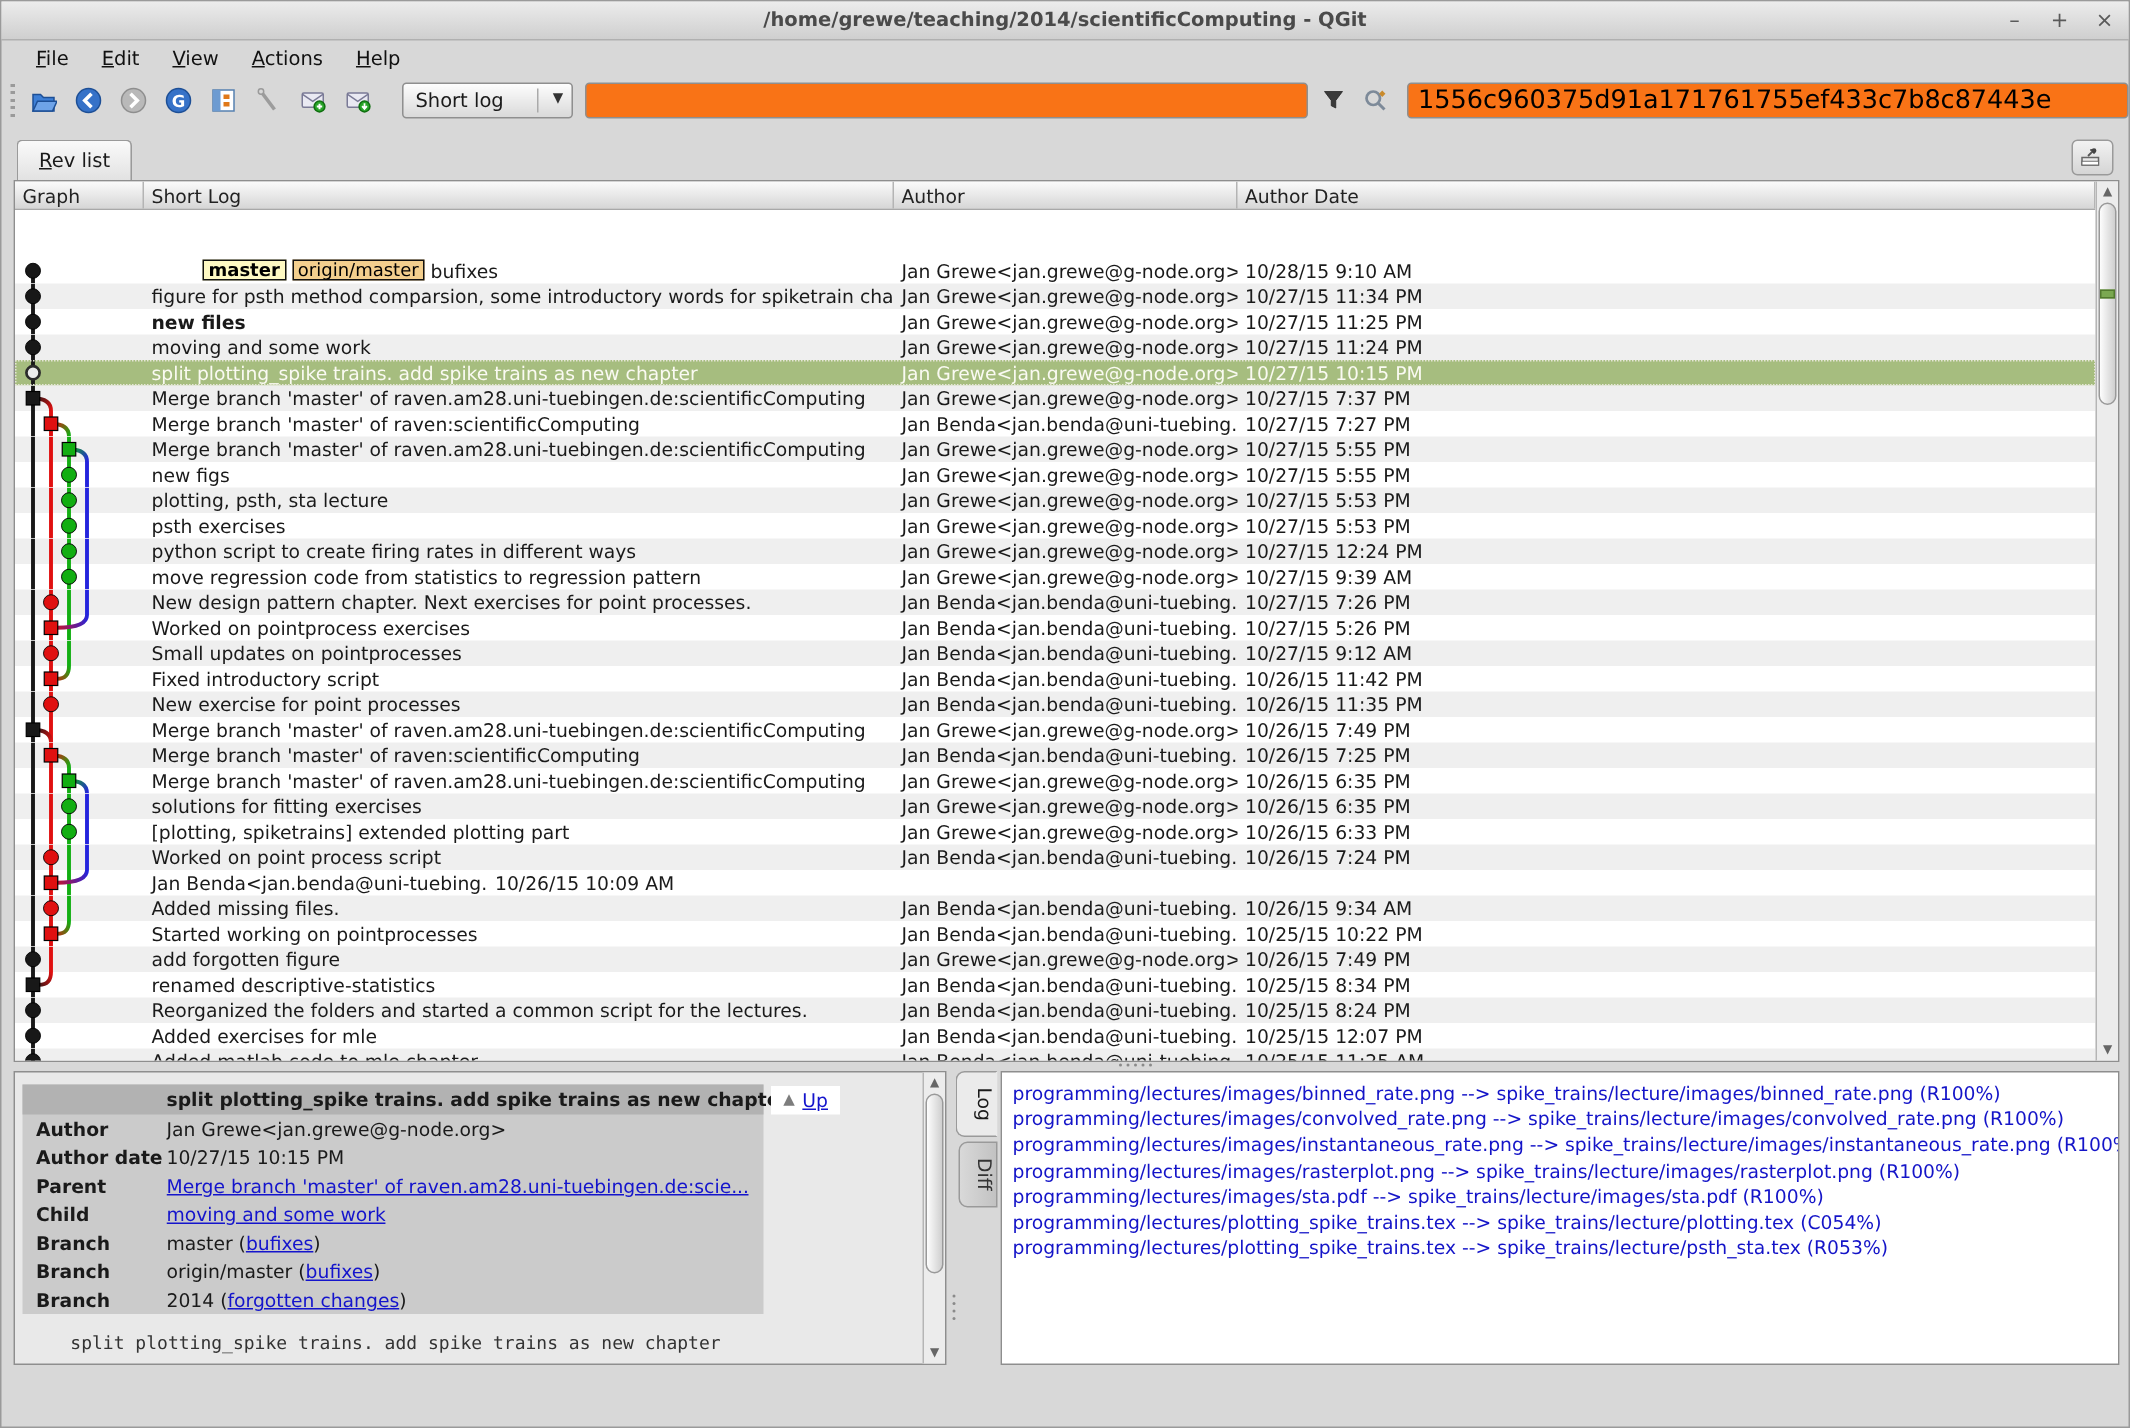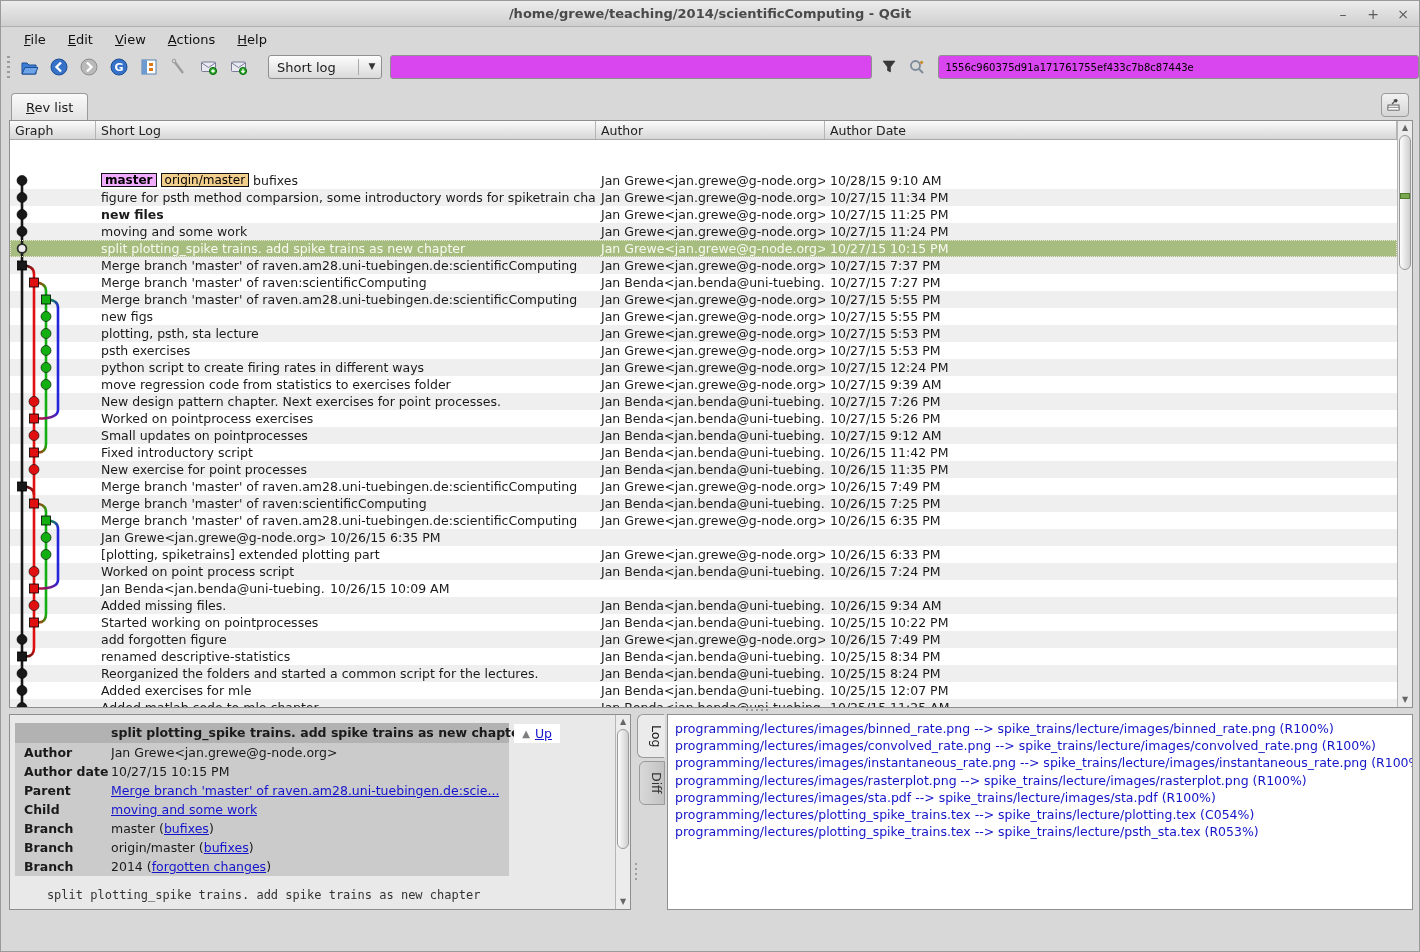--- a/index.html
+++ b/index.html
@@ -24,21 +24,21 @@
   
   .toolbar { position:absolute; left:0; top:50px; right:0; height:32px; display:flex; align-items:center; }
   .tb-handle { width:6px; height:22px; margin:0 4px 0 6px;
     background:repeating-linear-gradient(#9a9a9a 0 2px, transparent 2px 5px); width:3px; }
   .tb-btn { width:26px; height:26px; display:flex; align-items:center; justify-content:center; margin:0 2px; border-radius:3px; }
   .combo { margin-left:14px; width:116px; height:24px; border:1px solid #8f8f8f; border-radius:3px;
     background:linear-gradient(#fdfdfd,#d9d9d9); display:flex; align-items:center; position:relative; }
   .combo-label { padding-left:8px; font-size:13px; }
   .combo-arrow { position:absolute; right:6px; top:5px; font-size:9px; color:#333; }
   .combo-sep { position:absolute; right:22px; top:3px; bottom:3px; width:1px; background:#aaa; }
-  .tb-input { height:24px; border:1px solid #8f8f8f; border-radius:3px; background:#d946ef; font-size:10px;
+  .tb-input { height:24px; border:1px solid #8f8f8f; border-radius:3px; background:#f97316; font-size:17px;
     padding:0 6px; font-family:"DejaVu Sans","Liberation Sans",sans-serif; }
   .flt { margin:0 3px; width:22px; height:24px; display:flex; align-items:center; justify-content:center; }
 
   
   .tabbar { position:absolute; left:0; top:88px; right:0; height:31px; }
   .tab { position:absolute; left:10px; bottom:0; height:27px; padding:0 14px; background:linear-gradient(#fafafa,#e2e2e2);
     border:1px solid #9a9a9a; border-bottom:none; border-radius:4px 4px 0 0; display:flex; align-items:center; font-size:13px; }
   .tab u { text-decoration:underline; }
   .tab-corner-btn { position:absolute; right:10px; bottom:3px; width:28px; height:24px; border:1px solid #9a9a9a; border-radius:4px;
     background:linear-gradient(#f2f2f2,#d5d5d5); display:flex; align-items:center; justify-content:center; }
@@ -50,21 +50,21 @@
   .rl-h { padding-left:5px; font-size:12.5px; color:#222; display:flex; align-items:center; border-right:1px solid #b4b4b4; }
   .rl-body { flex:1; position:relative; }
   .rl-row { height:17px; display:flex; align-items:center; background:#fff; }
   .rl-row.alt { background:#efefef; }
   .rl-row.selected { background:#a6bd7f; color:#fafaf2; outline:1px dotted #e6e6d8; outline-offset:-1px; }
   .cell { height:17px; line-height:17px; white-space:nowrap; overflow:hidden; flex:none; }
   .cell.graph { padding:0; }
   .cell.log { padding-left:5px; }
   .cell.author, .cell.date { padding-left:5px; }
   .badge { display:inline-block; border:1px solid #111; padding:0 3px; height:14px; line-height:13px; margin-right:4px; color:#000; font-size:12px; vertical-align:1px; }
-  .badge.b-master { background:#f0abfc; font-weight:bold; }
+  .badge.b-master { background:#fef9c3; font-weight:bold;margin-left:34px; }
   .badge.b-origin { background:#f3cf8e; }
 
   
   .vscroll { width:15px; flex:none; background:#ececec; border-left:1px solid #b5b5b5; position:relative; }
   .sb-arrow { position:absolute; left:0; width:14px; height:12px; color:#666; font-size:8px; text-align:center; line-height:12px; }
   .sb-thumb { position:absolute; left:1px; width:12px; border:1px solid #999; border-radius:6px; background:linear-gradient(90deg,#fdfdfd,#cfcfcf); }
   .sb-mark { position:absolute; left:2px; width:10px; height:6px; background:#7aa850; border:1px solid #527a2e; }
 
   
   .hsplit-dots { position:absolute; top:708px; left:745px; display:flex; gap:3px; }
@@ -403,21 +403,21 @@
             <div class="cell graph" style="width: 86px;">
               <svg width="86" height="17">
                 <defs></defs>
                 <line x1="12" x2="12" y1="0" y2="17" stroke="#181818" stroke-width="2.6"></line>
                 <line x1="24" x2="24" y1="0" y2="17" stroke="#e01010" stroke-width="2.6"></line>
                 <line x1="36" x2="36" y1="0" y2="17" stroke="#12ae12" stroke-width="2.6"></line>
                 <line x1="48" x2="48" y1="0" y2="17" stroke="#2424dd" stroke-width="2.6"></line>
                 <circle cx="36" cy="8.5" r="5" fill="#12ae12" stroke="#000" stroke-width="0.6"></circle>
               </svg>
             </div>
-            <div class="cell log" style="width: 500px;">move regression code from statistics to exercises folder</div>
+            <div class="cell log" style="width: 500px;">move regression code from statistics to regression pattern</div>
             <div class="cell author" style="width: 229px;">Jan Grewe&lt;jan.grewe@g-node.org&gt;</div>
             <div class="cell date" style="width: 572px;">10/27/15 9:39 AM</div>
           </div>
           <div class="rl-row alt">
             <div class="cell graph" style="width: 86px;">
               <svg width="86" height="17">
                 <defs></defs>
                 <line x1="12" x2="12" y1="0" y2="17" stroke="#181818" stroke-width="2.6"></line>
                 <line x1="24" x2="24" y1="0" y2="17" stroke="#e01010" stroke-width="2.6"></line>
                 <line x1="36" x2="36" y1="0" y2="17" stroke="#12ae12" stroke-width="2.6"></line>
@@ -557,20 +557,21 @@
             <div class="cell graph" style="width: 86px;">
               <svg width="86" height="17">
                 <defs></defs>
                 <line x1="12" x2="12" y1="0" y2="17" stroke="#181818" stroke-width="2.6"></line>
                 <line x1="24" x2="24" y1="0" y2="17" stroke="#e01010" stroke-width="2.6"></line>
                 <line x1="36" x2="36" y1="0" y2="17" stroke="#12ae12" stroke-width="2.6"></line>
                 <line x1="48" x2="48" y1="0" y2="17" stroke="#2424dd" stroke-width="2.6"></line>
                 <circle cx="36" cy="8.5" r="5" fill="#12ae12" stroke="#000" stroke-width="0.6"></circle>
               </svg>
             </div>
+            <div class="cell log" style="width: 500px;">solutions for fitting exercises</div>
             <div class="cell author" style="width: 229px;">Jan Grewe&lt;jan.grewe@g-node.org&gt;</div>
             <div class="cell date" style="width: 572px;">10/26/15 6:35 PM</div>
           </div>
           <div class="rl-row">
             <div class="cell graph" style="width: 86px;">
               <svg width="86" height="17">
                 <defs></defs>
                 <line x1="12" x2="12" y1="0" y2="17" stroke="#181818" stroke-width="2.6"></line>
                 <line x1="24" x2="24" y1="0" y2="17" stroke="#e01010" stroke-width="2.6"></line>
                 <line x1="36" x2="36" y1="0" y2="17" stroke="#12ae12" stroke-width="2.6"></line>

